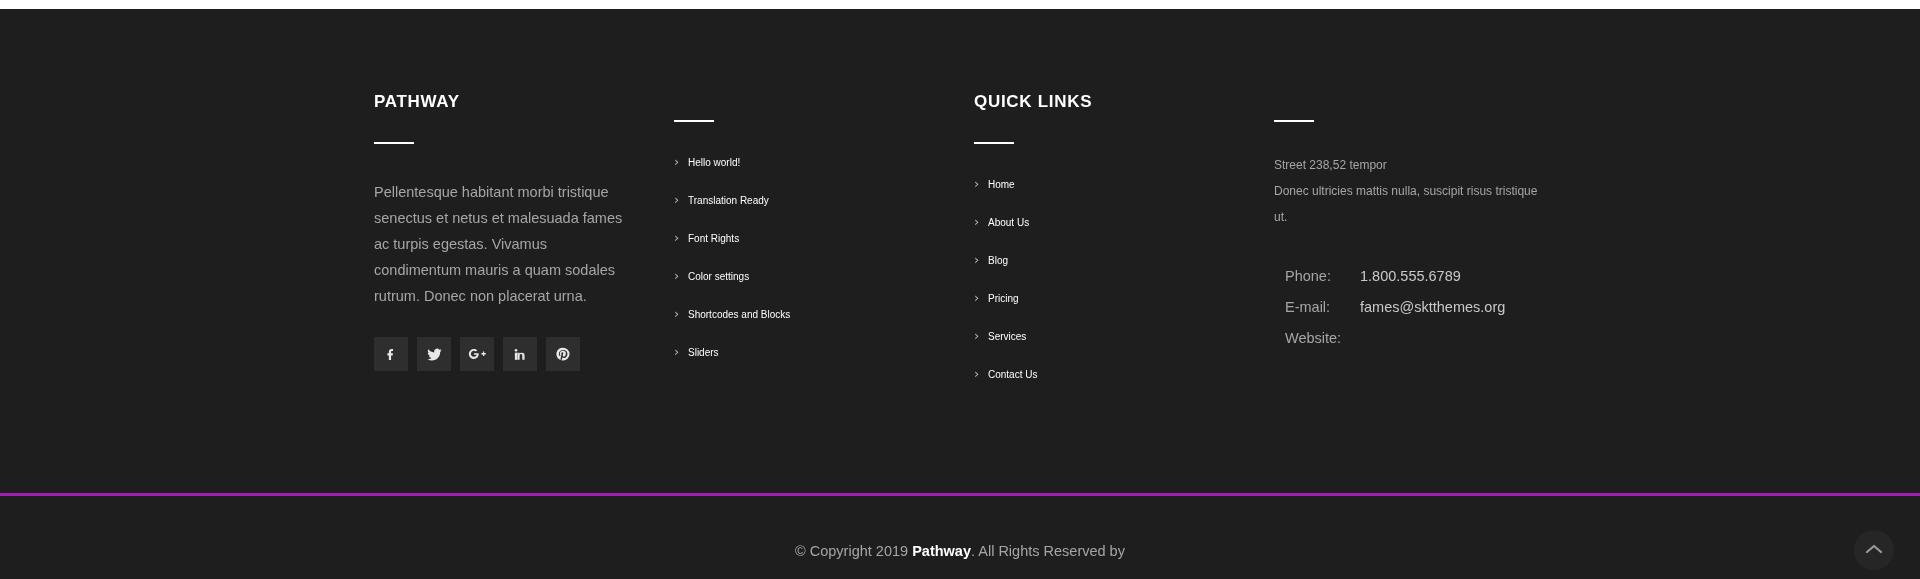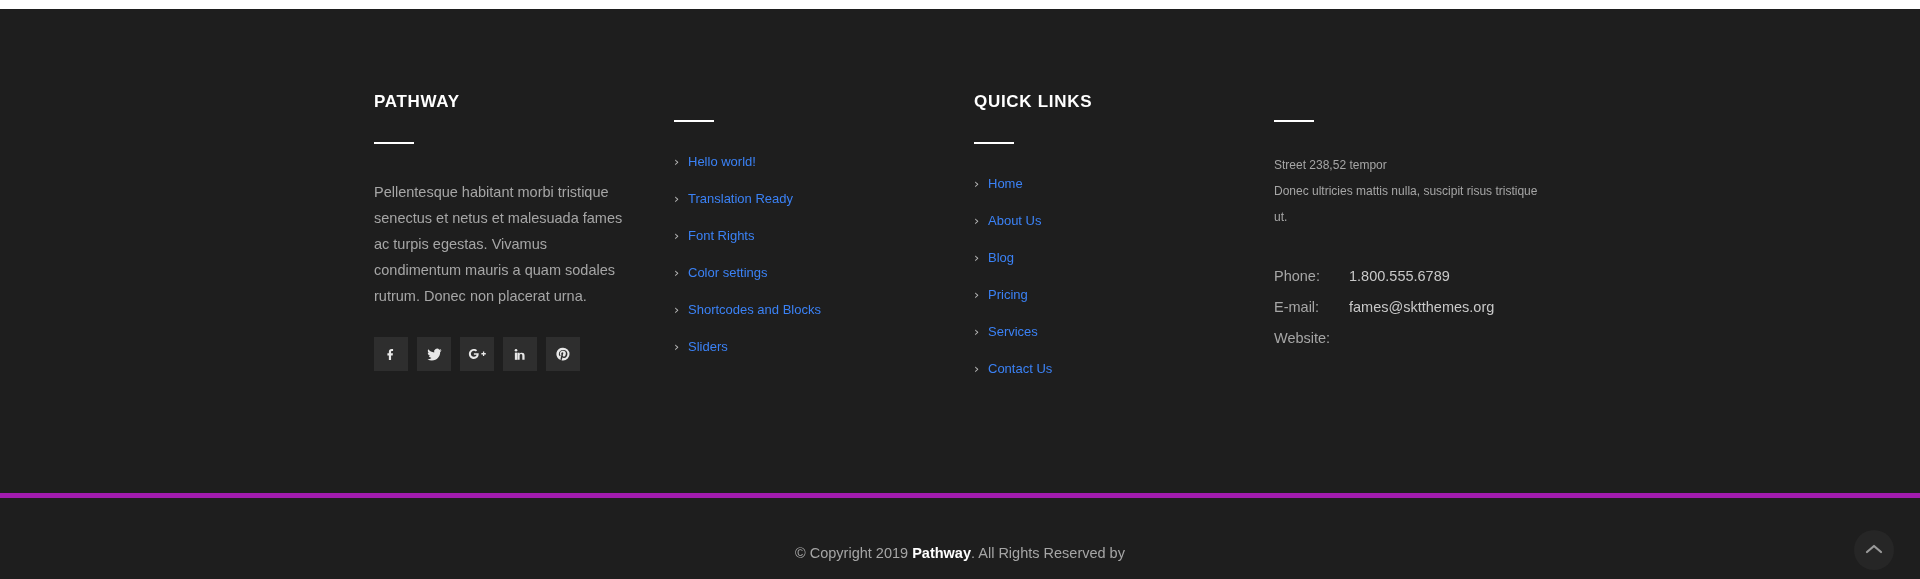--- a/index.html
+++ b/index.html
@@ -120,56 +120,57 @@
   .chev {
     width: 14px;
     flex: 0 0 14px;
     color: #b5b5b5;
     font-size: 13px;
     line-height: 20px;
     font-family: "DejaVu Sans", sans-serif;
   }
 
   .link-label {
-    font-size: 13px;
+    font-size: 10px;
     line-height: 20px;
-    color: #3b82f6;
+    color: #ffffff;
   }
 
   .contact-address {
     margin-top: 30px;
     font-size: 12px;
     line-height: 26px;
     color: #a6a6a6;
     width: 270px;
   }
 
   .contact-rows {
     margin-top: 38px;
+    margin-left: 11px;
   }
 
   .contact-row {
     display: flex;
     font-size: 14.5px;
     line-height: 16px;
     color: #a6a6a6;
     margin-bottom: 15px;
   }
   .contact-row:last-child { margin-bottom: 0; }
 
   .contact-key { width: 75px; flex: 0 0 75px; }
   .contact-val { color: #c9c9c9; }
 
   .footer-bottom {
     position: absolute;
     left: 0;
     top: 484px;
     width: 1920px;
     height: 86px;
-    border-top: 5px solid #a21caf;
+    border-top: 3px solid #a21caf;
     background: #1e1e1e;
   }
 
   .copyright {
     position: absolute;
     top: 46px;
     left: 0;
     width: 1920px;
     text-align: center;
     font-size: 14.5px;

